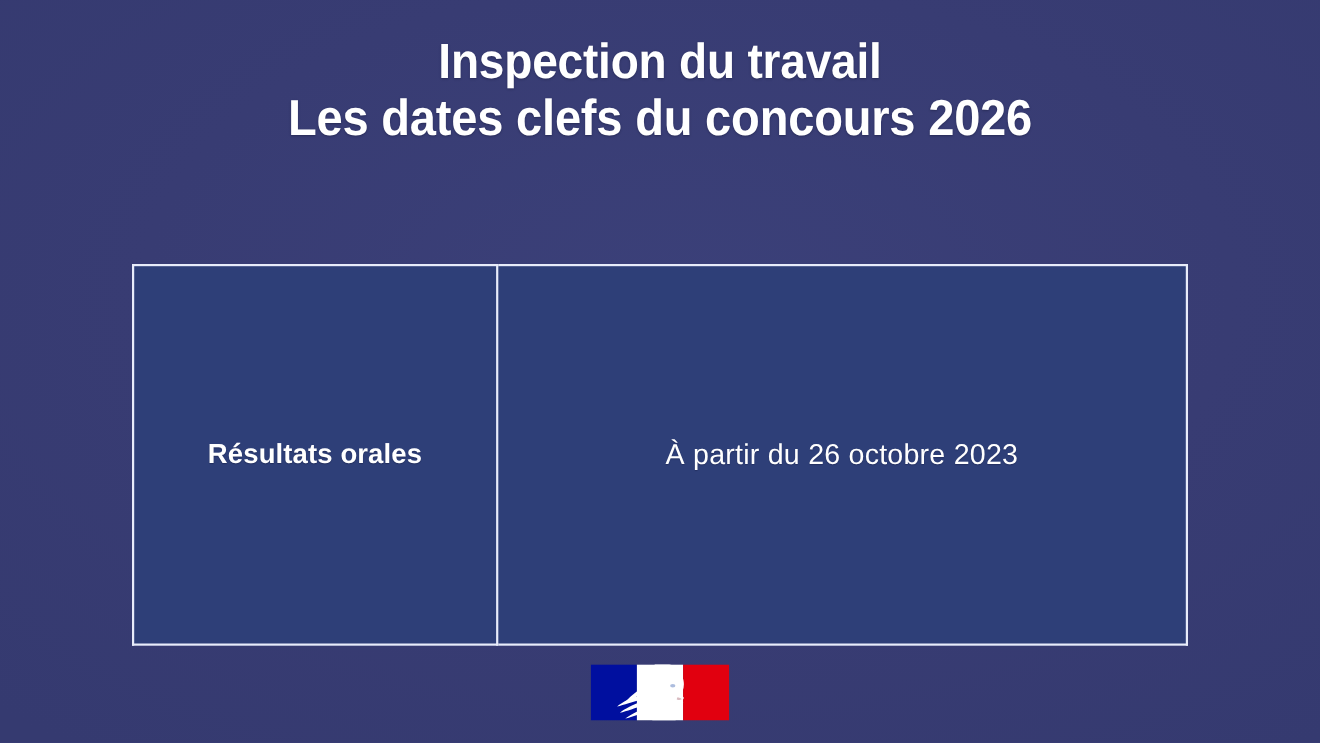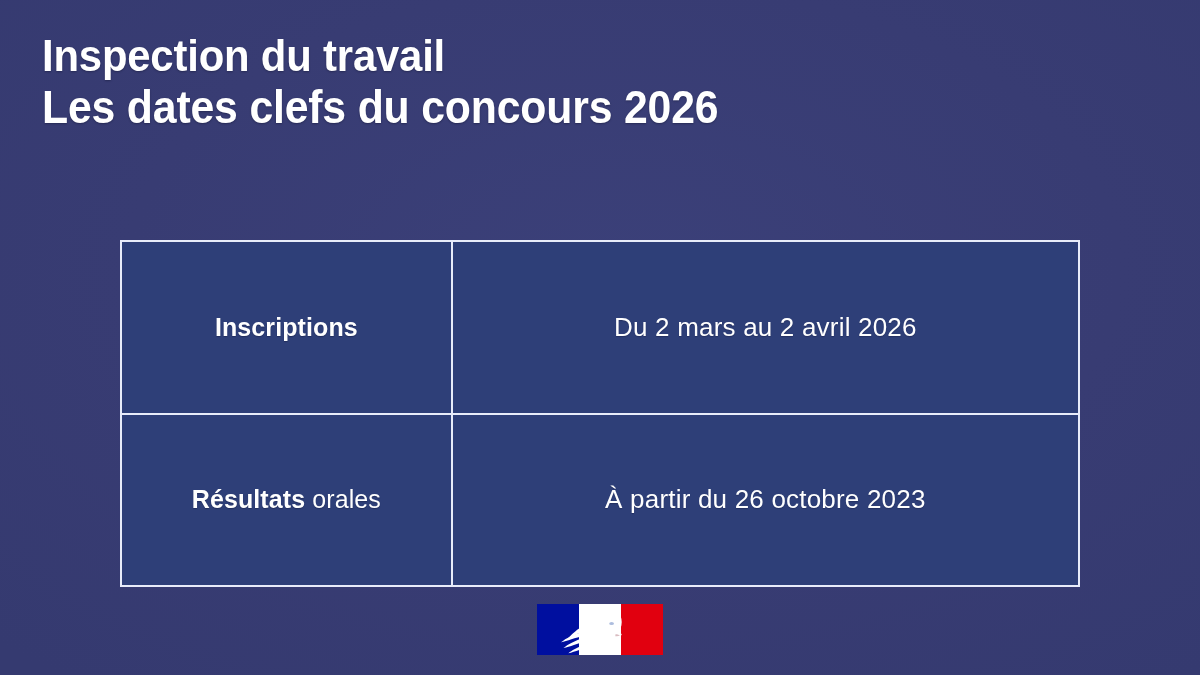--- a/index.html
+++ b/index.html
@@ -25,20 +25,21 @@
       radial-gradient(ellipse 900px 520px at 52% 40%, #3b4079 0%, #383c73 55%, #353a70 100%);
     box-sizing: border-box;
   }
 
   
   .title-block {
     position: absolute;
     left: 0;
     top: 30px;
     width: 1200px;
+    text-align: center;
     line-height: 1.05;
   }
   .title-line {
     display: block;
     font-weight: 700;
     font-size: 45px;
     letter-spacing: -0.2px;
     color: #ffffff;
     text-shadow: 0 1px 2px rgba(20,22,50,0.45);
     padding: 2px 0;
@@ -80,21 +81,21 @@
   }
   .cell-label {
     font-weight: 700;
     font-size: 25px;
     color: #ffffff;
     letter-spacing: 0.1px;
     text-shadow: 0 1px 1px rgba(15,18,45,0.35);
     white-space: nowrap;
   }
   .cell-label .regular {
-    font-weight: 400;
+    font-weight: 700;
   }
   .cell-value {
     font-weight: 400;
     font-size: 26px;
     color: #ffffff;
     letter-spacing: 0.2px;
     text-shadow: 0 1px 1px rgba(15,18,45,0.3);
     white-space: nowrap;
   }
 
@@ -118,28 +119,20 @@
 <div class="slide">
 
   <div class="title-block">
     <span class="title-line line-1">Inspection du travail</span>
     <span class="title-line line-2">Les dates clefs du concours 2026</span>
   </div>
 
   <table class="schedule-table">
     <tbody>
 
-      <tr>
-        <td class="col-label">
-          <span class="cell-label"><span>Inscriptions</span><span class="regular"></span></span>
-        </td>
-        <td class="col-value">
-          <span class="cell-value">Du 2 mars au 2 avril 2026</span>
-        </td>
-      </tr>
 
 
       <tr>
         <td class="col-label">
           <span class="cell-label"><span>Résultats</span><span class="regular"> orales</span></span>
         </td>
         <td class="col-value">
           <span class="cell-value">À partir du 26 octobre 2023</span>
         </td>
       </tr>

